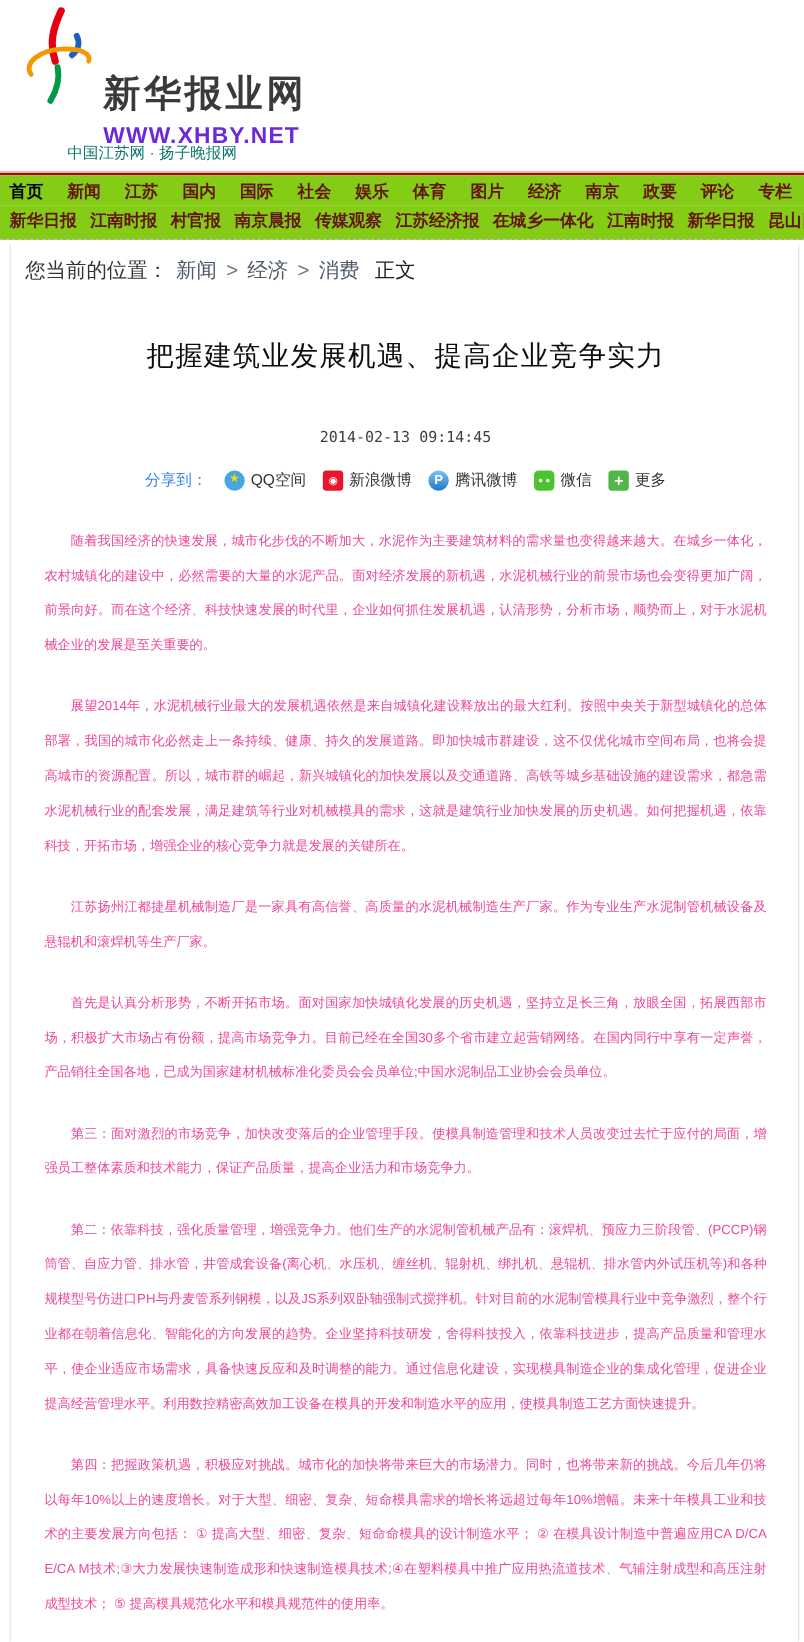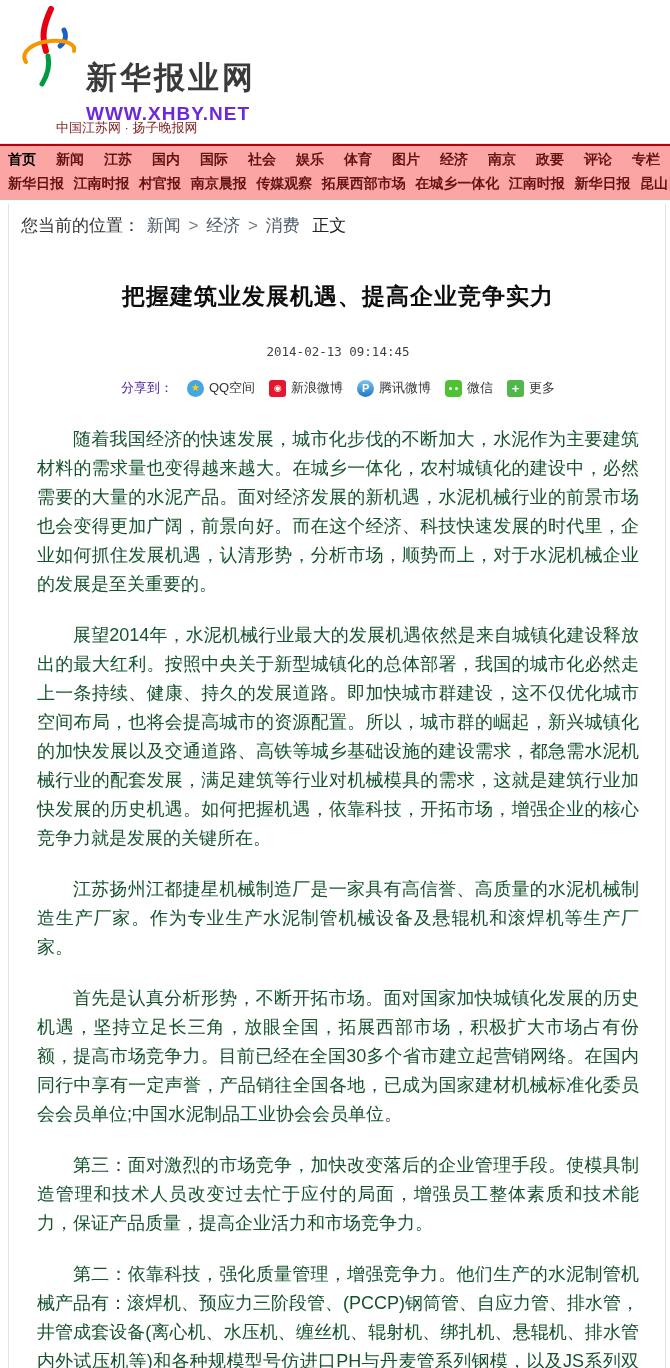--- a/index.html
+++ b/index.html
@@ -9,60 +9,60 @@
     font-family:"Liberation Sans","DejaVu Sans",sans-serif;
     color:#111;
   }
   
   .site-header { padding:6px 0 0 18px; background:#fff; }
   .logo-row { display:flex; align-items:flex-start; }
   .logo-mark { display:inline-block; width:62px; height:82px; }
   .logo-text { margin:10px 0 0 6px; }
   .site-name { font-size:31px; font-weight:bold; color:#3a3a3a; letter-spacing:3px;margin-top:41px; }
   .site-url  { font-size:19px; font-weight:bold; color:#6d28d9; letter-spacing:1px; margin-top:4px; }
-  .sub-sites { font-size:13px; color:#7f1d1d; margin:-6px 0 6px 38px; }
+  .sub-sites { font-size:13px; color:#0f766e; margin:-6px 0 6px 38px; }
   .red-bar { width:100%; height:3px; background:#bf0008; border-top:1px solid #e5e5e5; }
   
   .nav-row { display:flex; justify-content:space-between; align-items:center;
-             white-space:nowrap; overflow:hidden; background:#fca5a5; }
+             white-space:nowrap; overflow:hidden; background:#84cc16; }
   .nav-row a { text-decoration:none; color:#641414; font-weight:bold; cursor:pointer; }
   .nav-row1 { padding:5px 10px 2px 8px; font-size:14px; }
   .nav-row1 a:first-child { color:#000; }
   .nav-row2 { width:706px; padding:4px 10px 6px 8px; font-size:14px;
               border-bottom:1px dashed #bdbdbd; }
   
   .content-box { margin:4px 4px 0 8px; border:1px solid #dfe4ea; border-top:none;
                  min-height:1180px; background:#fff; }
   .breadcrumb { padding:10px 12px 4px 12px; font-size:17px; color:#333; }
   .breadcrumb a { color:#4c5a68; text-decoration:none; margin:0 2px; cursor:pointer; }
   .bc-sep { color:#777; margin:0 1px; }
   .bc-current { margin-left:6px; color:#222; }
   
   article { padding:0 26px 20px 28px; }
-  .title { text-align:center; font-size:23px; font-weight:bold; color:#0d0d0d;
+  .title { text-align:center; font-size:23px; font-weight:normal; color:#0d0d0d;
            letter-spacing:1px; margin:40px 0 0 0; }
-  .date { text-align:center; font-size:12.5px; color:#3f3f3f; margin-top:32px;
+  .date { text-align:center; font-size:12.5px; color:#3f3f3f; margin-top:44px;
           font-family:"DejaVu Sans Mono","Liberation Mono",monospace; }
   .share-row { display:flex; align-items:center; justify-content:center;
                gap:14px; margin-top:20px; font-size:13px; color:#333; }
-  .share-label { color:#4c1d95; }
+  .share-label { color:#3b82f6; }
   .share-item { display:inline-flex; align-items:center; gap:5px; cursor:pointer; }
   .ic { display:inline-flex; align-items:center; justify-content:center;
         width:17px; height:17px; font-size:11px; line-height:1; color:#fff; }
   .ic-qzone  { background:#46a6e2; border-radius:50%; color:#ffd400; font-size:10px; }
   .ic-sina   { background:#e6162d; border-radius:3px; font-size:9px; }
   .ic-tweibo { background:linear-gradient(#7ec3f0,#1e78c8); border-radius:50%;
                font-weight:bold; font-size:11px; }
   .ic-wechat { background:#4ec332; border-radius:4px; position:relative; }
   .ic-wechat::before { content:""; position:absolute; left:4px; top:7px; width:3px; height:3px;
                border-radius:50%; background:#fff; box-shadow:6px 0 0 #fff; }
   .ic-more   { background:#52b74b; border-radius:3px; font-weight:bold; font-size:13px; }
   .paras { margin-top:28px; }
-  .para { font-size:18px; line-height:29px; text-align:justify;
-          text-indent:2em; color:#14532d; margin-bottom:22px; }
+  .para { font-size:11px; line-height:29px; text-align:justify;
+          text-indent:2em; color:#ec4899; margin-bottom:22px; }
 </style>
 </head>
 <body>
 
 <div class="page">
 
   <header class="site-header">
     <div class="logo-row">
       <span class="logo-mark">
         <svg width="62" height="82" viewBox="0 0 62 82" xmlns="http://www.w3.org/2000/svg">
@@ -98,21 +98,21 @@
       <a class="nav-item">评论</a>
       <a class="nav-item">专栏</a>
     </nav>
 
   <nav class="nav-row nav-row2">
       <a class="nav-item">新华日报</a>
       <a class="nav-item">江南时报</a>
       <a class="nav-item">村官报</a>
       <a class="nav-item">南京晨报</a>
       <a class="nav-item">传媒观察</a>
-      <a class="nav-item">拓展西部市场</a>
+      <a class="nav-item">江苏经济报</a>
       <a class="nav-item">在城乡一体化</a>
       <a class="nav-item">江南时报</a>
       <a class="nav-item">新华日报</a>
       <a class="nav-item">昆山日报</a>
     </nav>
 
   <div class="content-box">
 
     <div class="breadcrumb">
       <span>您当前的位置：</span>

